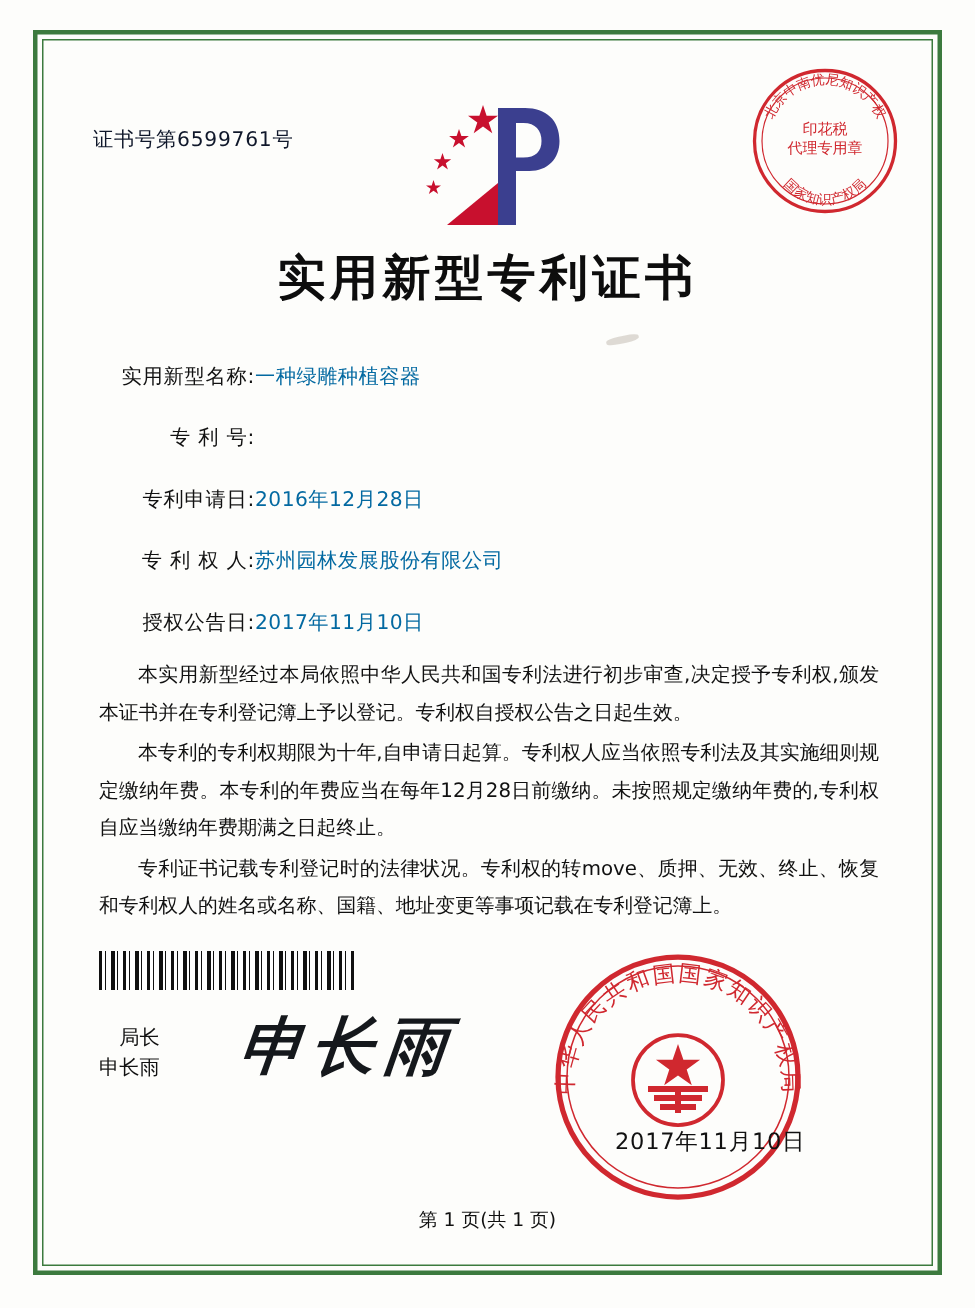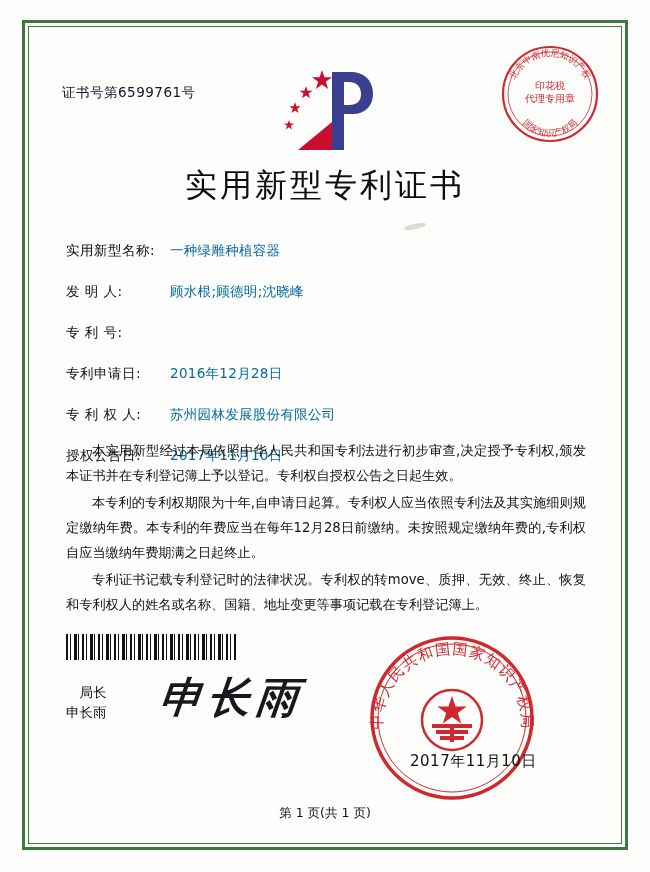--- a/index.html
+++ b/index.html
@@ -77,38 +77,39 @@
     height: 104px;
   }
 
   .title {
     position: absolute;
     left: 0;
     right: 0;
     top: 118px;
     text-align: center;
     font-size: 32px;
-    font-weight: normal;
+    font-weight: bold;
     letter-spacing: 3px;
     font-family: "DejaVu Sans", "Liberation Sans", sans-serif;
     color: #0d0d0d;
   }
 
   .fields {
     position: absolute;
     left: 14px;
     right: 10px;
     top: 196px;
     font-size: 13.5px;
     font-family: "DejaVu Sans", "Liberation Sans", sans-serif;
   }
   .field-row {
     display: flex;
     align-items: baseline;
     margin-bottom: 23px;
+    text-align: right;
   }
   .field-label {
     width: 104px;
     flex: 0 0 104px;
     letter-spacing: 0.5px;
     color: #111;
   }
   .field-value {
     color: #0369a1;
     letter-spacing: 0.3px;
@@ -258,24 +259,20 @@
     <div class="title">实用新型专利证书</div>
 
     <div class="smudge"></div>
 
     <div class="fields">
       <div class="field-row">
         <div class="field-label">实用新型名称:</div>
         <div class="field-value">一种绿雕种植容器</div>
       </div>
       <div class="field-row">
-        <div class="field-label">发 明 人:</div>
-        <div class="field-value">顾水根;顾德明;沈晓峰</div>
-      </div>
-      <div class="field-row">
         <div class="field-label">专 利 号:</div>
       </div>
       <div class="field-row">
         <div class="field-label">专利申请日:</div>
         <div class="field-value">2016年12月28日</div>
       </div>
       <div class="field-row">
         <div class="field-label">专 利 权 人:</div>
         <div class="field-value">苏州园林发展股份有限公司</div>
       </div>

